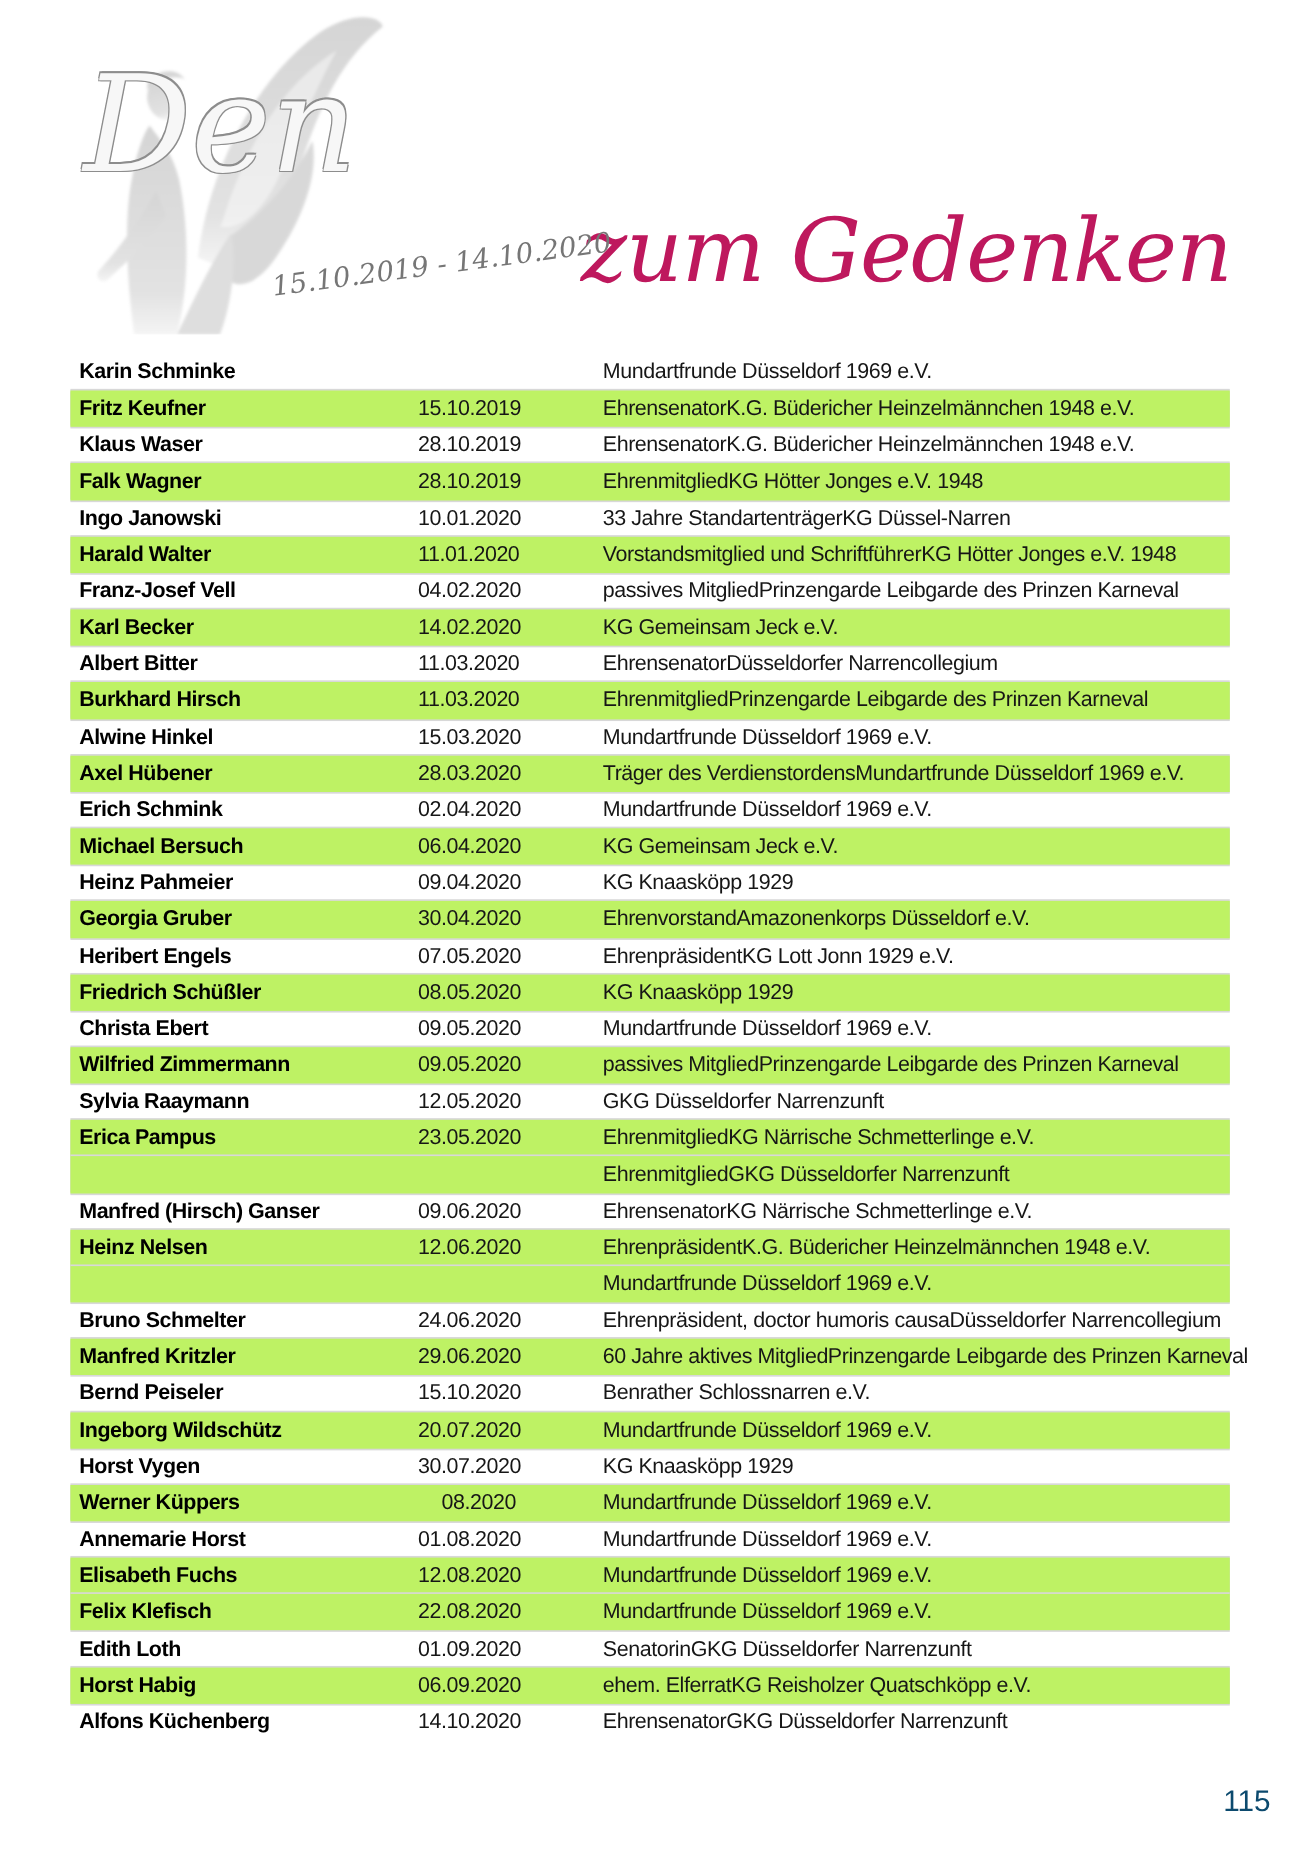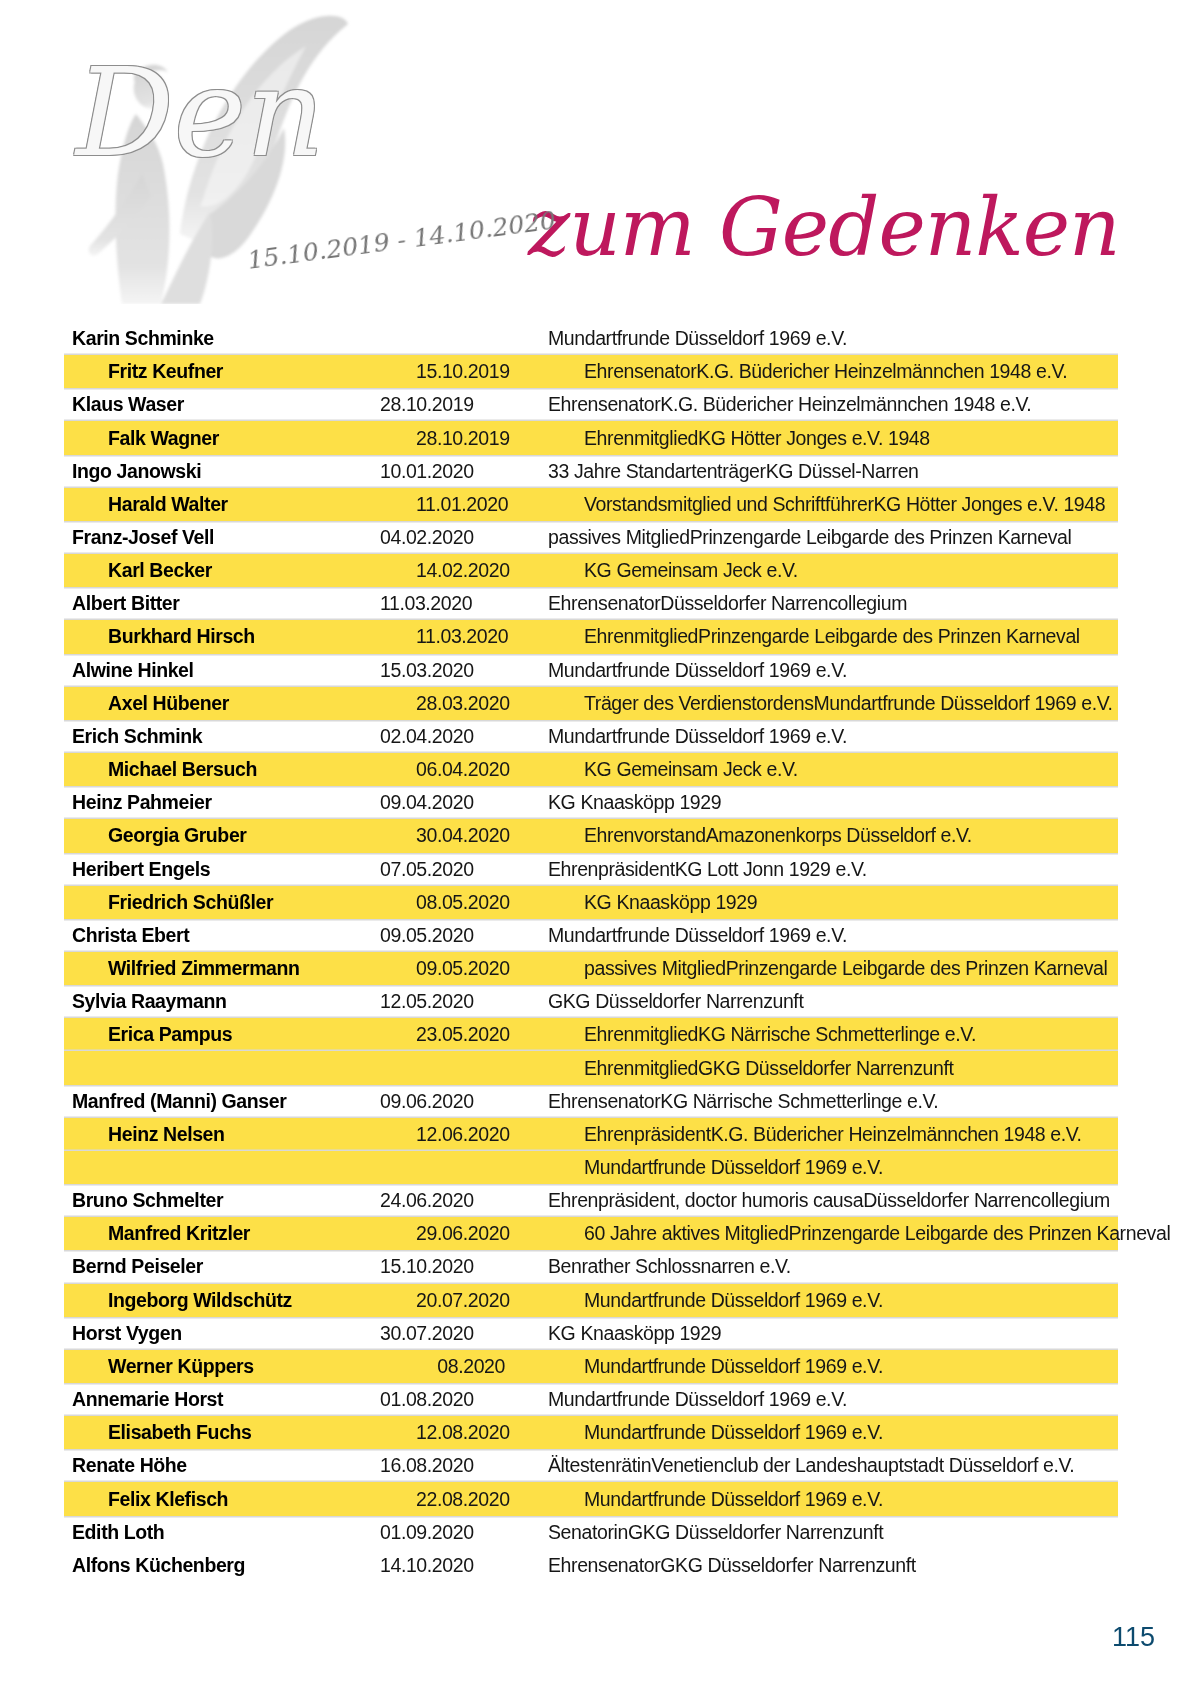--- a/index.html
+++ b/index.html
@@ -60,23 +60,22 @@
   }
   .row {
     display: flex;
     align-items: center;
     height: 33.17px;
     font-size: 19.5px;
     letter-spacing: -0.4px;
     color: #161616;
   }
   .row.gray {
-    background: #fde047;
+    background: #bef264;
     box-shadow: 0 1.5px 0 0 #d8d8d8, 0 -1.5px 0 0 #d8d8d8;
-    padding-left: 36px;
   }
   .c-name {
     width: 276px; padding-left: 8px;
     font-weight: bold; color: #000;
     white-space: nowrap; flex: 0 0 auto;
   }
   .c-date {
     width: 89px; text-align: right;
     white-space: nowrap; flex: 0 0 auto; margin-left: 32px;
   }
@@ -268,21 +267,21 @@
     <div class="c-title">Ehrenmitglied</div>
     <div class="c-org">KG Närrische Schmetterlinge e.V.</div>
   </div>
     <div class="row gray">
     <div class="c-name"></div>
     <div class="c-date"></div>
     <div class="c-title">Ehrenmitglied</div>
     <div class="c-org">GKG Düsseldorfer Narrenzunft</div>
   </div>
     <div class="row">
-    <div class="c-name">Manfred (Manni) Ganser</div>
+    <div class="c-name">Manfred (Hirsch) Ganser</div>
     <div class="c-date">09.06.2020</div>
     <div class="c-title">Ehrensenator</div>
     <div class="c-org">KG Närrische Schmetterlinge e.V.</div>
   </div>
     <div class="row gray">
     <div class="c-name">Heinz Nelsen</div>
     <div class="c-date">12.06.2020</div>
     <div class="c-title">Ehrenpräsident</div>
     <div class="c-org">K.G. Büdericher Heinzelmännchen 1948 e.V.</div>
   </div>
@@ -333,38 +332,38 @@
     <div class="c-date">01.08.2020</div>
     <div class="c-title"></div>
     <div class="c-org">Mundartfrunde Düsseldorf 1969 e.V.</div>
   </div>
     <div class="row gray">
     <div class="c-name">Elisabeth Fuchs</div>
     <div class="c-date">12.08.2020</div>
     <div class="c-title"></div>
     <div class="c-org">Mundartfrunde Düsseldorf 1969 e.V.</div>
   </div>
-    <div class="row">
-    <div class="c-name">Renate Höhe</div>
-    <div class="c-date">16.08.2020</div>
-    <div class="c-title">Ältestenrätin</div>
-    <div class="c-org">Venetienclub der Landeshauptstadt Düsseldorf e.V.</div>
-  </div>
     <div class="row gray">
     <div class="c-name">Felix Klefisch</div>
     <div class="c-date">22.08.2020</div>
     <div class="c-title"></div>
     <div class="c-org">Mundartfrunde Düsseldorf 1969 e.V.</div>
   </div>
     <div class="row">
     <div class="c-name">Edith Loth</div>
     <div class="c-date">01.09.2020</div>
     <div class="c-title">Senatorin</div>
     <div class="c-org">GKG Düsseldorfer Narrenzunft</div>
   </div>
+    <div class="row gray">
+    <div class="c-name">Horst Habig</div>
+    <div class="c-date">06.09.2020</div>
+    <div class="c-title">ehem. Elferrat</div>
+    <div class="c-org">KG Reisholzer Quatschköpp e.V.</div>
+  </div>
     <div class="row">
     <div class="c-name">Alfons Küchenberg</div>
     <div class="c-date">14.10.2020</div>
     <div class="c-title">Ehrensenator</div>
     <div class="c-org">GKG Düsseldorfer Narrenzunft</div>
   </div>
   </div>
 
 <div class="page-number">115</div>
 

